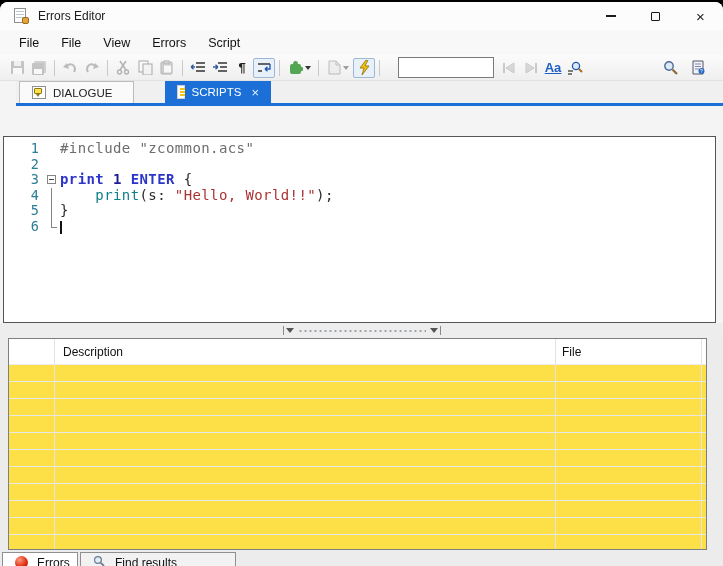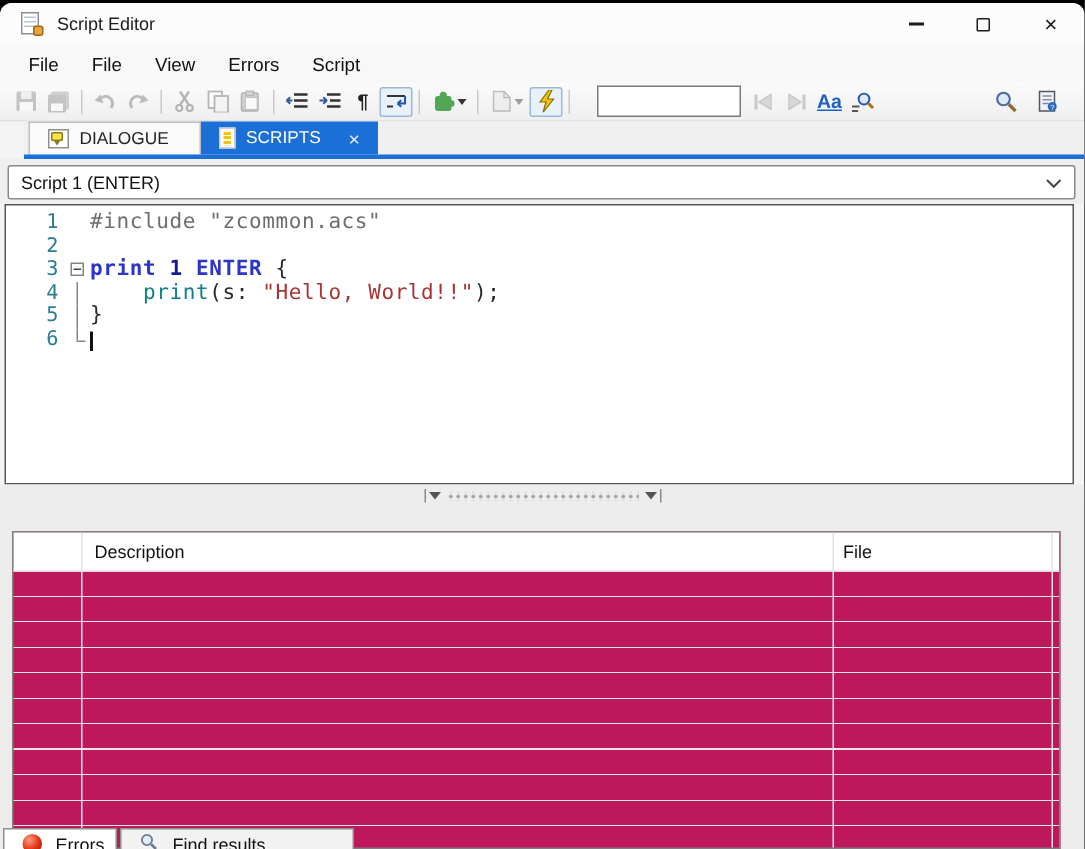--- a/index.html
+++ b/index.html
@@ -46,21 +46,21 @@
   .search-box { width:96px; height:21px; border:1px solid #7a7a7a; background:#fff; margin:0 4px 0 14px;
                 font-size:12px; padding:0 4px; flex:0 0 auto; }
   .right-group { margin-left:auto; display:flex; align-items:center; gap:6px; padding-right:8px; }
 
   
   .tabbar { position:absolute; left:16px; top:79px; width:100%; height:25px; background:#f0f0f0; }
   .tabs-row { position:absolute; left:3px; top:0; height:22px; display:flex; }
   .doc-tab { height:22px; display:flex; align-items:center; padding:0 12px; font-size:11.5px; }
   .doc-tab.inactive { background:#fafafa; border:1px solid #bcbcbc; border-bottom:none; color:#222;
                       width:115px; }
-  .doc-tab.active { background:#1b6fd6; color:#fff; width:118px; }
+  .doc-tab.active { background:#1b6fd6; color:#fff; width:106px;margin-left:31px; }
   .tab-underline { position:absolute; left:0; top:22px; width:100%; height:3px; background:#1b6fd6; }
   .bubble-icon { width:14px; height:13px; position:relative; margin-right:7px; }
   .bubble-icon .frame { position:absolute; inset:0; background:#fff; border:1px solid #8f8f8f; }
   .bubble-icon .bub { position:absolute; left:2px; top:2px; width:8px; height:6px; background:#ffe34d;
                       border:1px solid #8a7a1a; border-radius:1px; }
   .bubble-icon .tail { position:absolute; left:4px; top:8px; width:0; height:0;
                        border-left:2px solid transparent; border-right:2px solid transparent;
                        border-top:3px solid #8a7a1a; }
   .script-icon { width:11px; height:14px; background:#fff; border:1px solid #d0d0d0; position:relative;
                  margin-right:7px; }
@@ -103,21 +103,21 @@
   .split-handle { width:158px; height:9px; border-left:1px solid #8a8a8a; border-right:1px solid #8a8a8a;
                   display:flex; align-items:center; background:#ededed; }
   .split-dots { flex:1; height:6px; margin:0 2px;
                 background-image:radial-gradient(circle, #9aa1a8 1px, transparent 1.2px);
                 background-size:5px 4px; background-position:0 1px; }
   .split-arrow { width:0; height:0; border-left:4px solid transparent; border-right:4px solid transparent;
                  border-top:5px solid #555; margin:0 2px; }
 
   
   .bottom-panel { position:absolute; left:0; top:336px; width:100%; height:228px; background:#ececec; }
-  .results-table { position:absolute; left:8px; top:16px; width:699px; height:212px; background:#be185d;
+  .results-table { position:absolute; left:8px; top:0; width:699px; height:212px; background:#fde047;
                    border:1px solid #7f7f7f; }
   .rt-header { position:absolute; left:0; top:0; width:100%; height:26px; background:#fff;
                border-bottom:1px solid #ececec; }
   .rt-h-desc { position:absolute; left:54px; top:6px; font-size:12px; color:#111; }
   .rt-h-file { position:absolute; left:553px; top:6px; font-size:12px; color:#111; }
   .rt-vline { position:absolute; top:0; width:1px; height:100%; background:#e4e4e4; }
   .rt-body { position:absolute; left:0; top:26px; width:100%; height:184px;
              background:repeating-linear-gradient(180deg, transparent 0 16px, #e8e8e8 16px 17px); }
 
   
@@ -138,21 +138,21 @@
 
   <div class="titlebar">
     <div class="app-icon">
       <span class="page">
             <i></i>
             <i></i>
             <i></i>
           </span>
       <span class="dot"></span>
     </div>
-    <div class="title-text">Script Editor</div>
+    <div class="title-text">Errors Editor</div>
     <div class="win-controls">
       <div class="win-btn">
             <span class="glyph-min"></span>
           </div>
       <div class="win-btn">
             <span class="glyph-max"></span>
           </div>
       <div class="win-btn">
             <span class="glyph-close">×</span>
           </div>
@@ -316,30 +316,20 @@
         <span class="script-icon">
               <span class="zig"></span>
             </span>
         <span>SCRIPTS</span>
         <span class="tab-close">×</span>
       </div>
     </div>
     <div class="tab-underline"></div>
   </div>
 
-  <div class="combo-row">
-    <div class="combobox">
-      <span>Script 1 (ENTER)</span>
-      <span class="combo-chevron">
-        <svg width="11" height="7" viewBox="0 0 11 7">
-              <path d="M1 1 L5.5 5.5 L10 1" fill="none" stroke="#444" stroke-width="1.3"></path>
-            </svg>
-      </span>
-    </div>
-  </div>
 
   <div class="editor">
     <div class="ed-row">
       <div class="ed-num">1</div>
       <div class="ed-fold"></div>
       <div class="ed-code"><span class="tk-pre">#include "zcommon.acs"</span></div>
     </div>
     <div class="ed-row">
       <div class="ed-num">2</div>
       <div class="ed-fold"></div>

